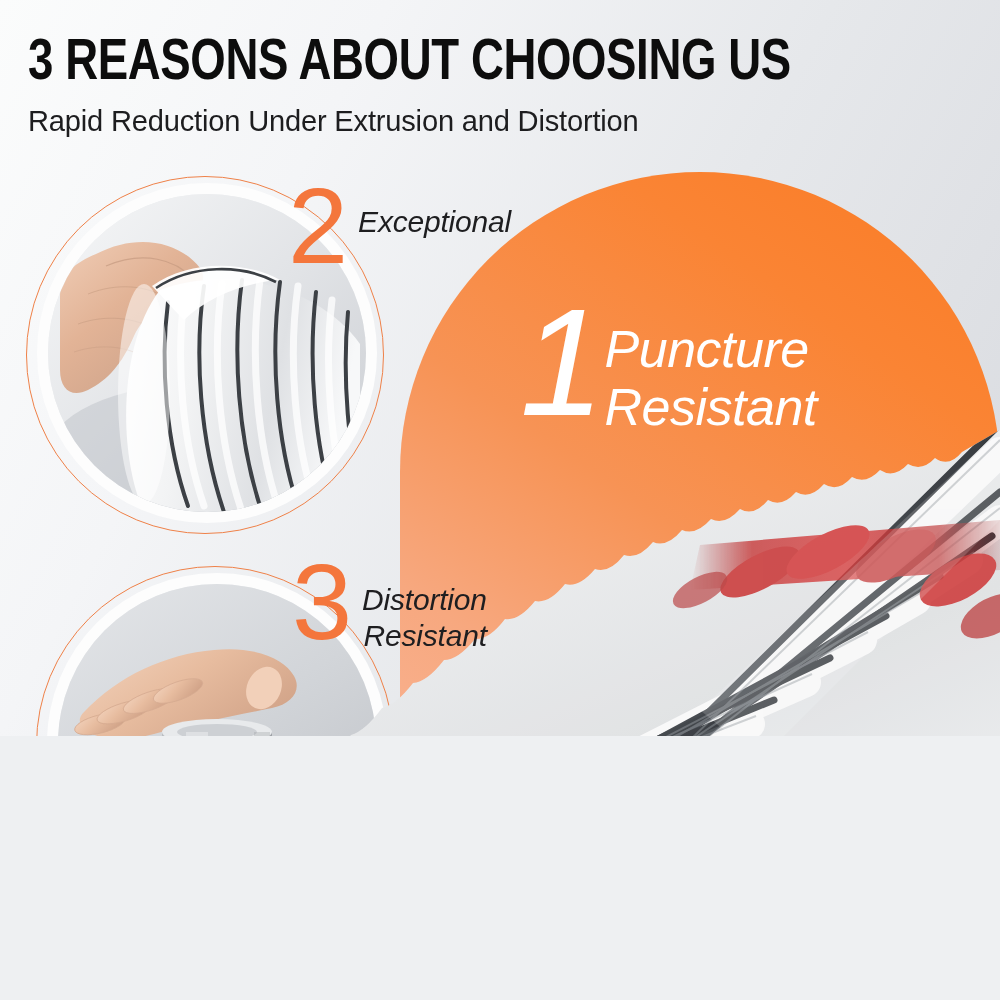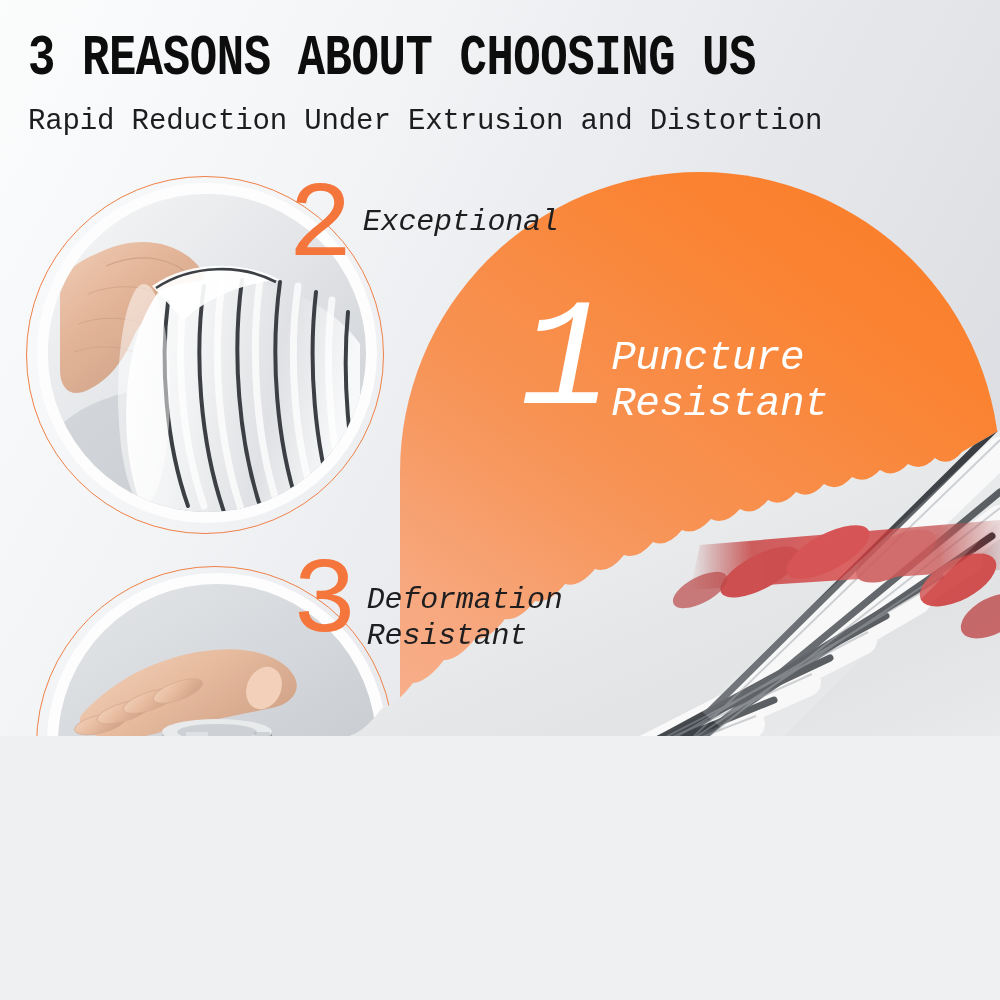--- a/index.html
+++ b/index.html
@@ -2,21 +2,21 @@
 <html><head>
 <meta charset="utf-8">
 <style>
   html,body{margin:0;padding:0;}
   body{
     width:1000px;height:1000px;overflow:hidden;
     font-family:"Liberation Sans","DejaVu Sans",sans-serif;
     background:#eef0f2;
   }
   #stage{position:relative;width:1000px;height:736px;overflow:hidden;
-    background:linear-gradient(118deg,#fbfcfc 0%,#f4f5f7 28%,#e6e8eb 60%,#d8dadf 100%);font-family:Liberation Mono, monospace;}
+    background:linear-gradient(118deg,#fbfcfc 0%,#f4f5f7 28%,#e6e8eb 60%,#d8dadf 100%);}
 
   
   .hdr{position:absolute;left:28px;top:30px;z-index:40;}
   .title{
     font-weight:700;color:#0d0d0d;font-size:57px;line-height:1.02;
     letter-spacing:-0.5px;transform:scaleX(0.80);transform-origin:left center;
     white-space:nowrap;margin:0;font-stretch:condensed;
   }
   .subtitle{
     margin:16px 0 0 0;font-size:30px;color:#1d1d1f;font-weight:400;
@@ -28,29 +28,29 @@
   .panel-wrap{position:absolute;left:400px;top:172px;width:600px;height:620px;z-index:10;}
   .panel{position:absolute;inset:0;
     border-radius:300px 300px 0 0;
     background:linear-gradient(215deg,#fa7b24 0%,#fa8434 26%,#f79355 56%,#f7a87f 80%,#f9b392 100%);
   }
 
   
   .c1{position:absolute;left:520px;top:292px;z-index:34;display:flex;align-items:flex-start;}
   .c1 .num{font-size:152px;line-height:0.93;color:#ffffff;font-style:italic;
     font-weight:300;letter-spacing:-6px;margin-right:6px;}
-  .c1 .lines{margin-top:44px;color:#fff;font-style:italic;font-weight:400;
-    font-size:41px;line-height:1.12;letter-spacing:-0.5px;white-space:nowrap;}
+  .c1 .lines{margin-top:28px;color:#fff;font-style:italic;font-weight:400;
+    font-size:52px;line-height:1.12;letter-spacing:-0.5px;white-space:nowrap;}
 
   
   .callout{position:absolute;z-index:36;display:flex;align-items:flex-start;}
   .callout .num{font-size:108px;line-height:0.86;color:#f4763c;font-weight:300;
     letter-spacing:-2px;margin-right:12px;}
   .callout .lines{color:#1e1e20;font-style:italic;font-weight:500;
-    font-size:30px;line-height:1.2;letter-spacing:-0.2px;white-space:nowrap;}
+    font-size:30px;line-height:1.2;letter-spacing:-0.2px;white-space:nowrap;text-align:right;}
   #callout-2{left:288px;top:180px;}
   #callout-2 .lines{margin-top:24px;}
   #callout-3{left:292px;top:556px;}
   #callout-3 .lines{margin-top:26px;}
 
   
   .inset{position:absolute;z-index:22;}
   .inset .ring{position:absolute;border:1.6px solid #ef8148;border-radius:50%;}
   .inset .disc{position:absolute;border-radius:50%;overflow:hidden;
     background:#eceef0;box-shadow:0 0 0 11px #fdfdfd;}
@@ -208,21 +208,21 @@
   <div class="callout" id="callout-2">
     <div class="num">2</div>
     <div class="lines">
       <div>Exceptional</div>
     </div>
   </div>
 
   <div class="callout" id="callout-3">
     <div class="num">3</div>
     <div class="lines">
-      <div>Deformation</div>
+      <div>Distortion</div>
       <div>Resistant</div>
     </div>
   </div>
 
   <div class="c1">
     <div class="num">1</div>
     <div class="lines">
       <div>Puncture</div>
       <div>Resistant</div>
     </div>

